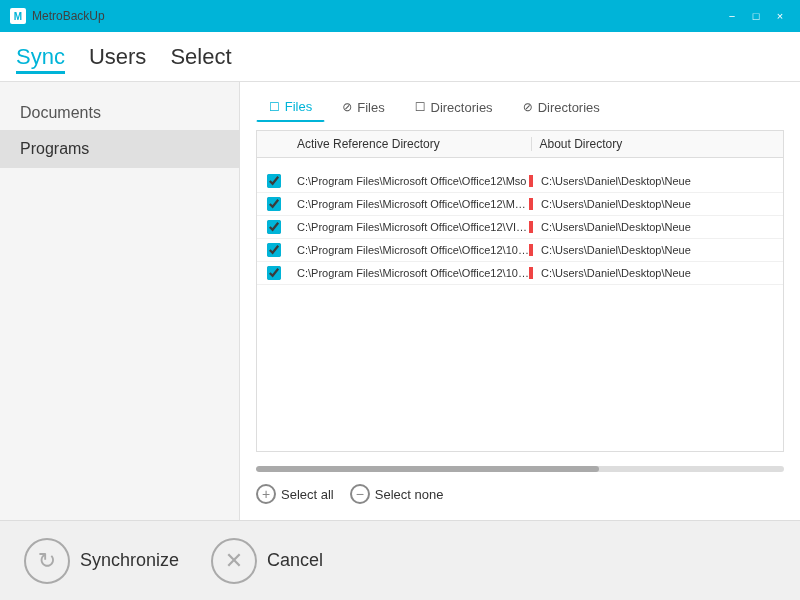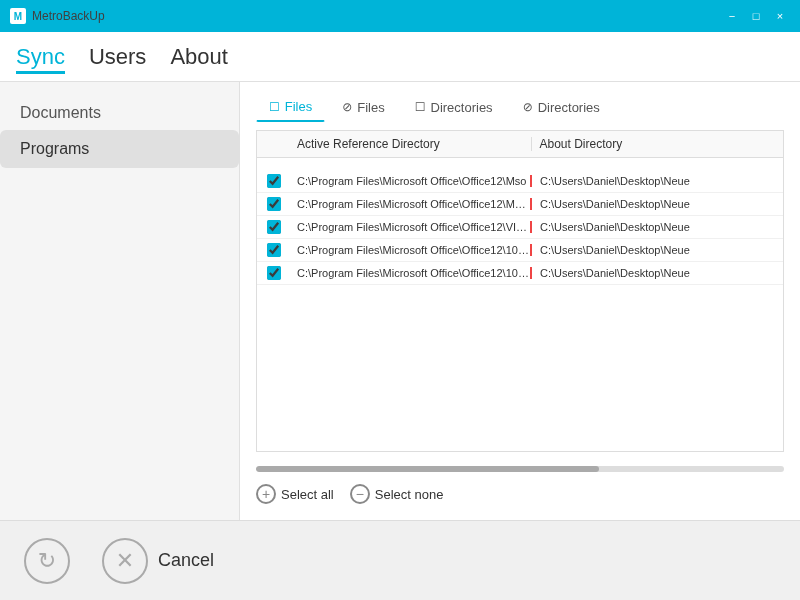--- a/index.html
+++ b/index.html
@@ -94,21 +94,20 @@
       width: 240px;
       background: #f5f5f5;
       border-right: 1px solid #e0e0e0;
       padding: 10px 0;
     }
     .sidebar-item {
       padding: 10px 20px;
       font-size: 16px;
       color: #333;
       cursor: pointer;
-      border-radius: 6px;
     }
     .sidebar-item.active {
       background: #e0e0e0;
       font-weight: 500;
     }
     .sidebar-heading {
       padding: 12px 20px 8px;
       font-size: 16px;
       color: #555;
     }
@@ -181,21 +180,21 @@
       width: 30px;
       display: flex;
       align-items: center;
     }
     .file-check input[type=checkbox] {
       accent-color: #00b4d8;
       width: 14px;
       height: 14px;
     }
     .file-active { flex: 1; color: #333; overflow: hidden; text-overflow: ellipsis; white-space: nowrap; }
-    .file-target { flex: 1; color: #333; overflow: hidden; text-overflow: ellipsis; white-space: nowrap; border-left: 2px solid #ef4444; padding-left: 8px; }
+    .file-target { flex: 1; color: #333; overflow: hidden; text-overflow: ellipsis; white-space: nowrap; border-left: 4px solid #ef4444; padding-left: 8px; }
 
     
     .actions-bar {
       padding: 10px 0 6px;
       display: flex;
       flex-direction: column;
       gap: 8px;
     }
     .progress-bar-wrap {
       height: 6px;
@@ -282,21 +281,21 @@
   <div class="titlebar-controls">
     <button class="titlebar-btn">−</button>
     <button class="titlebar-btn">□</button>
     <button class="titlebar-btn">×</button>
   </div>
 </div>
 
 <div class="menubar">
   <span class="menu-item active">Sync</span>
   <span class="menu-item">Users</span>
-  <span class="menu-item">About</span>
+  <span class="menu-item">Select</span>
 </div>
 
 <div class="main">
 
   <div class="sidebar">
     <div class="sidebar-heading">Documents</div>
     <div class="sidebar-item active">Programs</div>
   </div>
 
   <div class="content">
@@ -380,18 +379,19 @@
         </button>
       </div>
     </div>
 
   </div>
 </div>
 
 <div class="bottom-bar">
   <button class="action-btn">
     <div class="action-btn-icon">↻</div>
+    <span>Synchronize</span>
   </button>
   <button class="action-btn">
     <div class="action-btn-icon">✕</div>
     <span>Cancel</span>
   </button>
 </div>
 
 </body></html>

